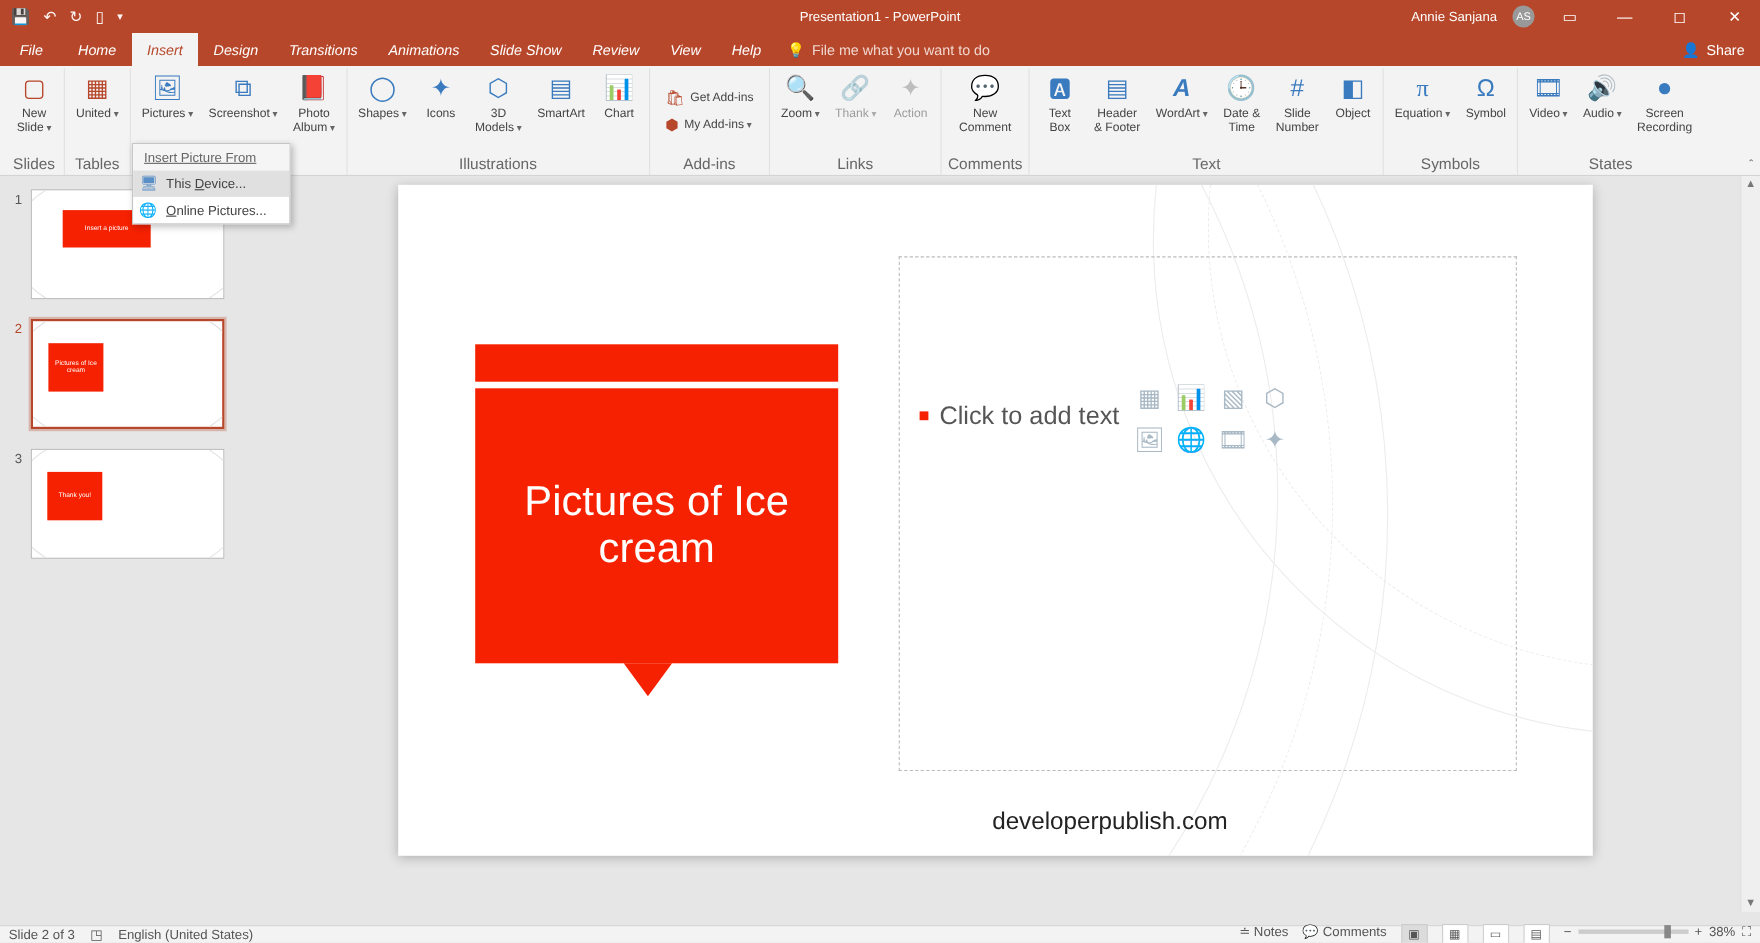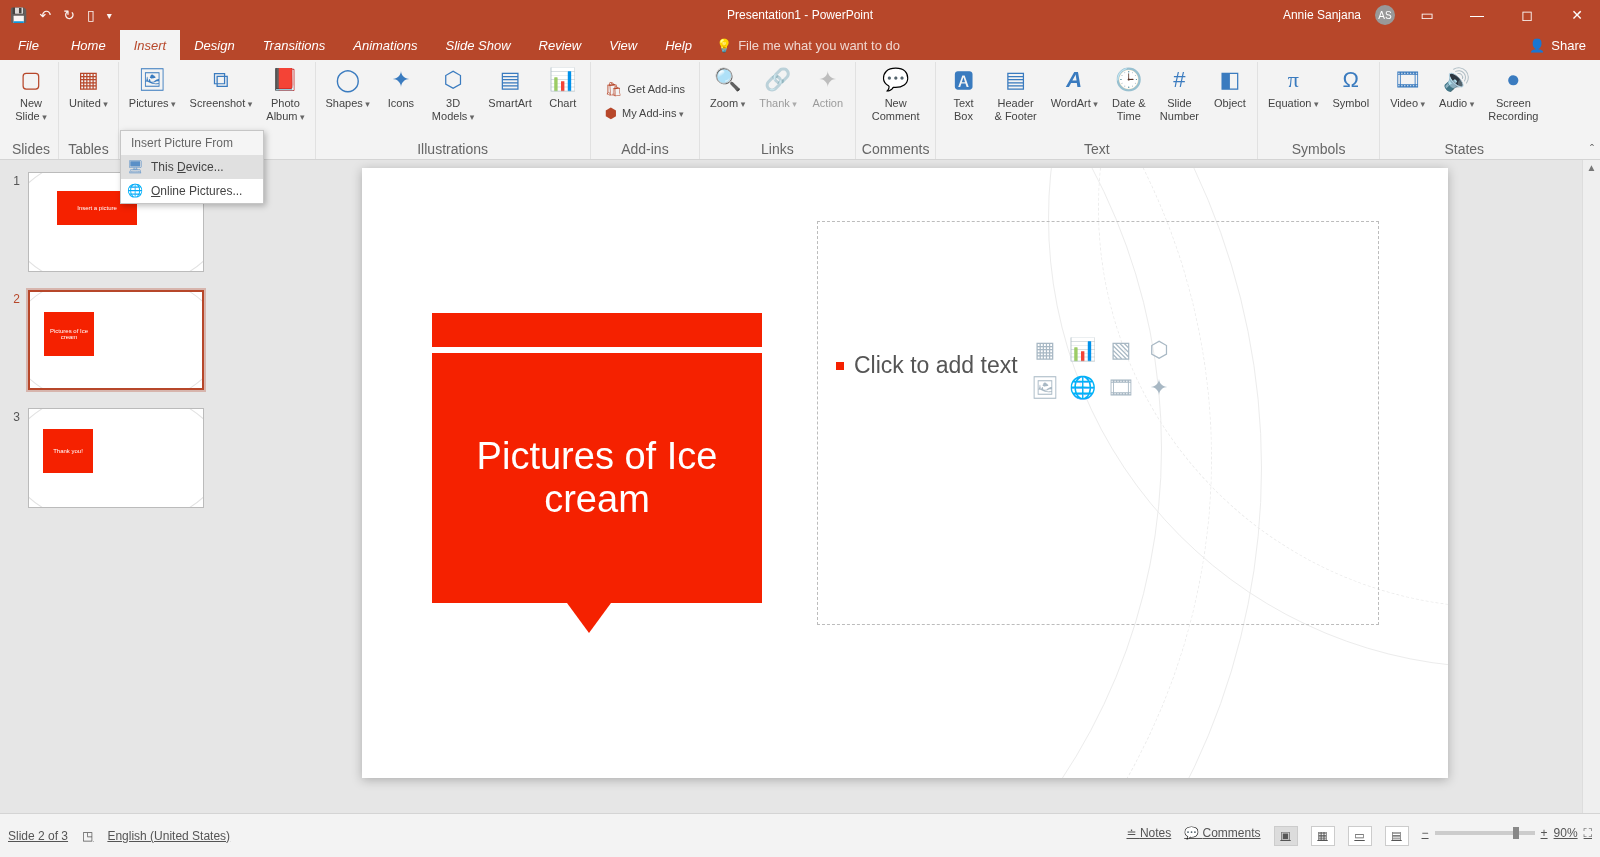--- a/index.html
+++ b/index.html
@@ -29,21 +29,21 @@
 .btn .ic.blue{color:#3a7bbf;}
 .btn .ic.gry{color:#888;}
 .btn .txt{line-height:13px;white-space:pre;}
 .drop::after{content:" ▾";font-size:9px;color:#666;}
 .smallrow{display:flex;flex-direction:column;gap:4px;justify-content:center;height:74px;padding:0 4px;}
 .smallbtn{display:flex;align-items:center;gap:5px;font-size:11px;color:#444;cursor:pointer;padding:2px 4px;}
 .smallbtn .sic{font-size:14px;color:#b7472a;}
 .ribbon .collapse{position:absolute;right:6px;bottom:2px;font-size:12px;color:#666;cursor:pointer;}
 
 .ddmenu{position:absolute;top:130px;left:120px;width:144px;background:#fff;border:1px solid #c6c6c6;box-shadow:2px 2px 6px rgba(0,0,0,.25);z-index:50;font-size:12px;}
-.ddmenu .hdr{padding:5px 10px;color:#666;background:#f5f5f5;}
+.ddmenu .hdr{padding:5px 10px;color:#666;background:#f5f5f5;text-decoration:underline;}
 .ddmenu .item{padding:5px 10px 5px 30px;position:relative;cursor:pointer;}
 .ddmenu .item:hover,.ddmenu .item.hov{background:#e0e0e0;}
 .ddmenu .item .mic{position:absolute;left:6px;top:4px;font-size:13px;color:#5a8fc7;}
 
 .workspace{position:absolute;top:160px;bottom:28px;left:0;right:0;display:flex;}
 .thumbs{width:228px;background:#e6e6e6;overflow-y:auto;padding:12px 10px 0 6px;}
 .thumbrow{display:flex;gap:8px;margin-bottom:18px;}
 .thumbrow .num{width:14px;font-size:12px;color:#555;text-align:right;padding-top:2px;}
 .thumbrow.sel .num{color:#b7472a;}
 .thumb{width:176px;height:100px;background:#fff;border:1px solid #bbb;position:relative;overflow:hidden;}
@@ -51,31 +51,31 @@
 .thumb .swirl{position:absolute;inset:-30px;border:1px solid #e2e2e2;border-radius:50%;}
 .thumb .redblk{position:absolute;background:#f52100;color:#fff;font-size:6px;display:flex;align-items:center;justify-content:center;text-align:center;}
 .editor{flex:1;position:relative;background:#e6e6e6;display:flex;justify-content:center;align-items:flex-start;overflow:hidden;}
 .slide{margin-top:8px;width:1086px;height:610px;background:#fff;box-shadow:0 2px 10px rgba(0,0,0,.25);position:relative;overflow:hidden;}
 .slide .swl{position:absolute;border:1px solid #ececec;border-radius:50%;}
 .slide .sw-dash{border-style:dashed;}
 .callout{position:absolute;left:70px;top:145px;width:330px;}
 .callout .topbar{height:34px;background:#f52100;}
 .callout .body{margin-top:6px;height:250px;background:#f52100;color:#fff;display:flex;align-items:center;justify-content:center;font-size:38px;font-weight:300;text-align:center;padding:10px;}
 .callout .tri{width:0;height:0;border-left:22px solid transparent;border-right:22px solid transparent;border-top:30px solid #f52100;margin-left:135px;}
-.content-ph{position:absolute;left:455px;top:53px;width:562px;height:404px;border:1px dashed #bcbcbc;}
+.content-ph{position:absolute;left:455px;top:65px;width:562px;height:468px;border:1px dashed #bcbcbc;}
 .content-ph .bul{position:absolute;left:18px;top:130px;display:flex;align-items:center;gap:10px;font-size:23px;color:#555;}
 .content-ph .bul .sq{width:8px;height:8px;background:#f52100;}
 .content-ph .iconset{position:absolute;left:210px;top:115px;display:grid;grid-template-columns:repeat(4,34px);grid-template-rows:repeat(2,34px);gap:4px;}
 .content-ph .iconset span{font-size:22px;color:#a8b8c4;text-align:center;}
 .watermark{position:absolute;left:540px;bottom:18px;font-size:22px;color:#222;}
 .vscroll{width:18px;background:#efefef;border-left:1px solid #ddd;position:relative;}
 .vscroll .up,.vscroll .dn{position:absolute;left:0;right:0;text-align:center;font-size:10px;color:#777;cursor:pointer;}
 .vscroll .up{top:2px;}.vscroll .dn{bottom:2px;}
 
-.status{position:absolute;bottom:0;left:0;right:0;height:44px;background:#f3f3f3;border-top:1px solid #d4d4d4;display:flex;align-items:center;font-size:12px;color:#555;padding:0 8px;gap:14px;text-decoration:underline;}
+.status{position:absolute;bottom:0;left:0;right:0;height:16px;background:#f3f3f3;border-top:1px solid #d4d4d4;display:flex;align-items:center;font-size:12px;color:#555;padding:0 8px;gap:14px;}
 .status .sright{margin-left:auto;display:flex;align-items:flex-start;gap:13px;}
 .status .viewbtn{width:24px;height:20px;border:1px solid #ccc;display:flex;align-items:center;justify-content:center;font-size:11px;background:#fff;cursor:pointer;}
 .status .viewbtn.on{background:#dcdcdc;}
 .status .zoom{display:flex;align-items:center;gap:6px;}
 .status .ztrack{width:100px;height:4px;background:#ccc;position:relative;}
 .status .ztrack .zthumb{position:absolute;top:-4px;left:78px;width:6px;height:12px;background:#888;}
 .u{text-decoration:underline;}
 </style>
 </head>
 <body>
@@ -355,20 +355,21 @@
           <span>📊</span>
           <span>▧</span>
           <span>⬡</span>
           <span>🖼</span>
           <span>🌐</span>
           <span>🎞</span>
           <span>✦</span>
         </div>
       </div>
 
+      <div class="watermark">developerpublish.com</div>
     </div>
   </div>
 
   <div class="vscroll">
     <div class="up">▲</div>
     <div class="dn">▼</div>
   </div>
 </div>
 
 <div class="status">
@@ -381,17 +382,17 @@
     <span class="viewbtn on">▣</span>
     <span class="viewbtn">▦</span>
     <span class="viewbtn">▭</span>
     <span class="viewbtn">▤</span>
     <div class="zoom">
       <span>−</span>
       <div class="ztrack">
           <div class="zthumb"></div>
         </div>
       <span>+</span>
-      <span>90%</span>
+      <span>38%</span>
       <span>⛶</span>
     </div>
   </div>
 </div>
 
 </body></html>

